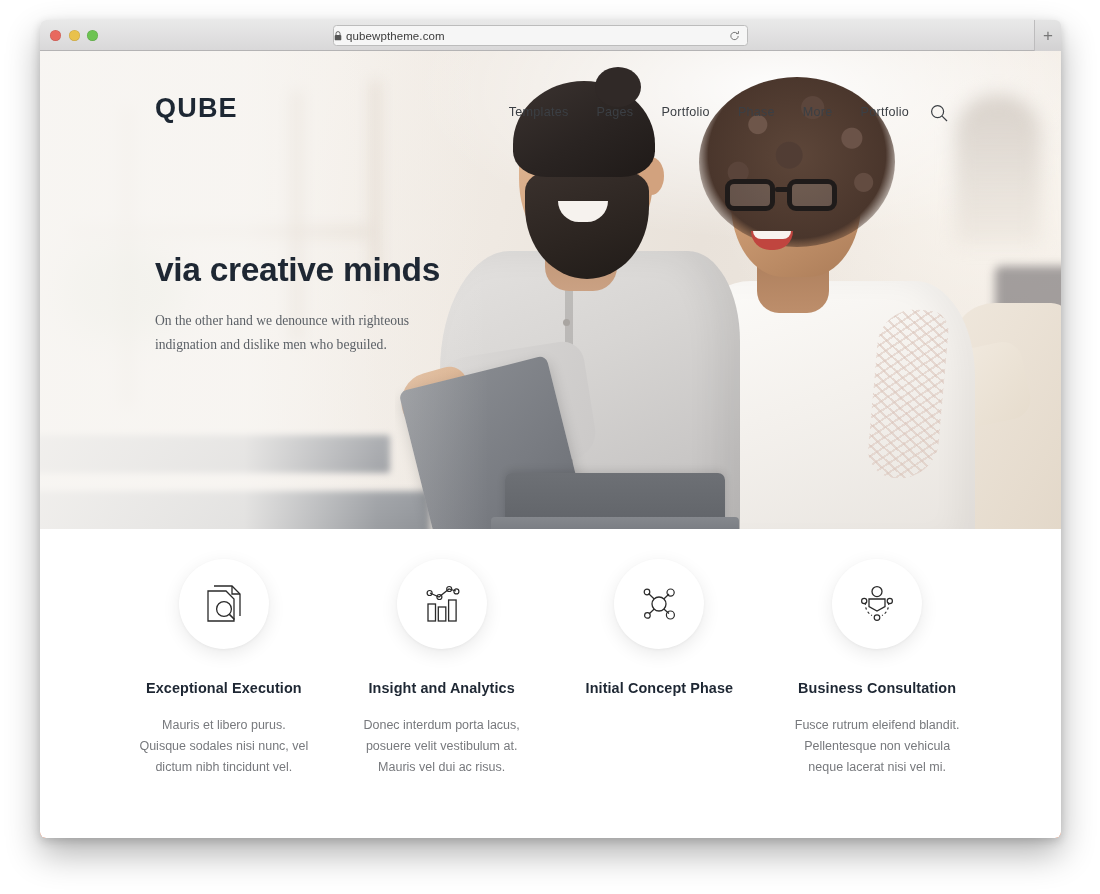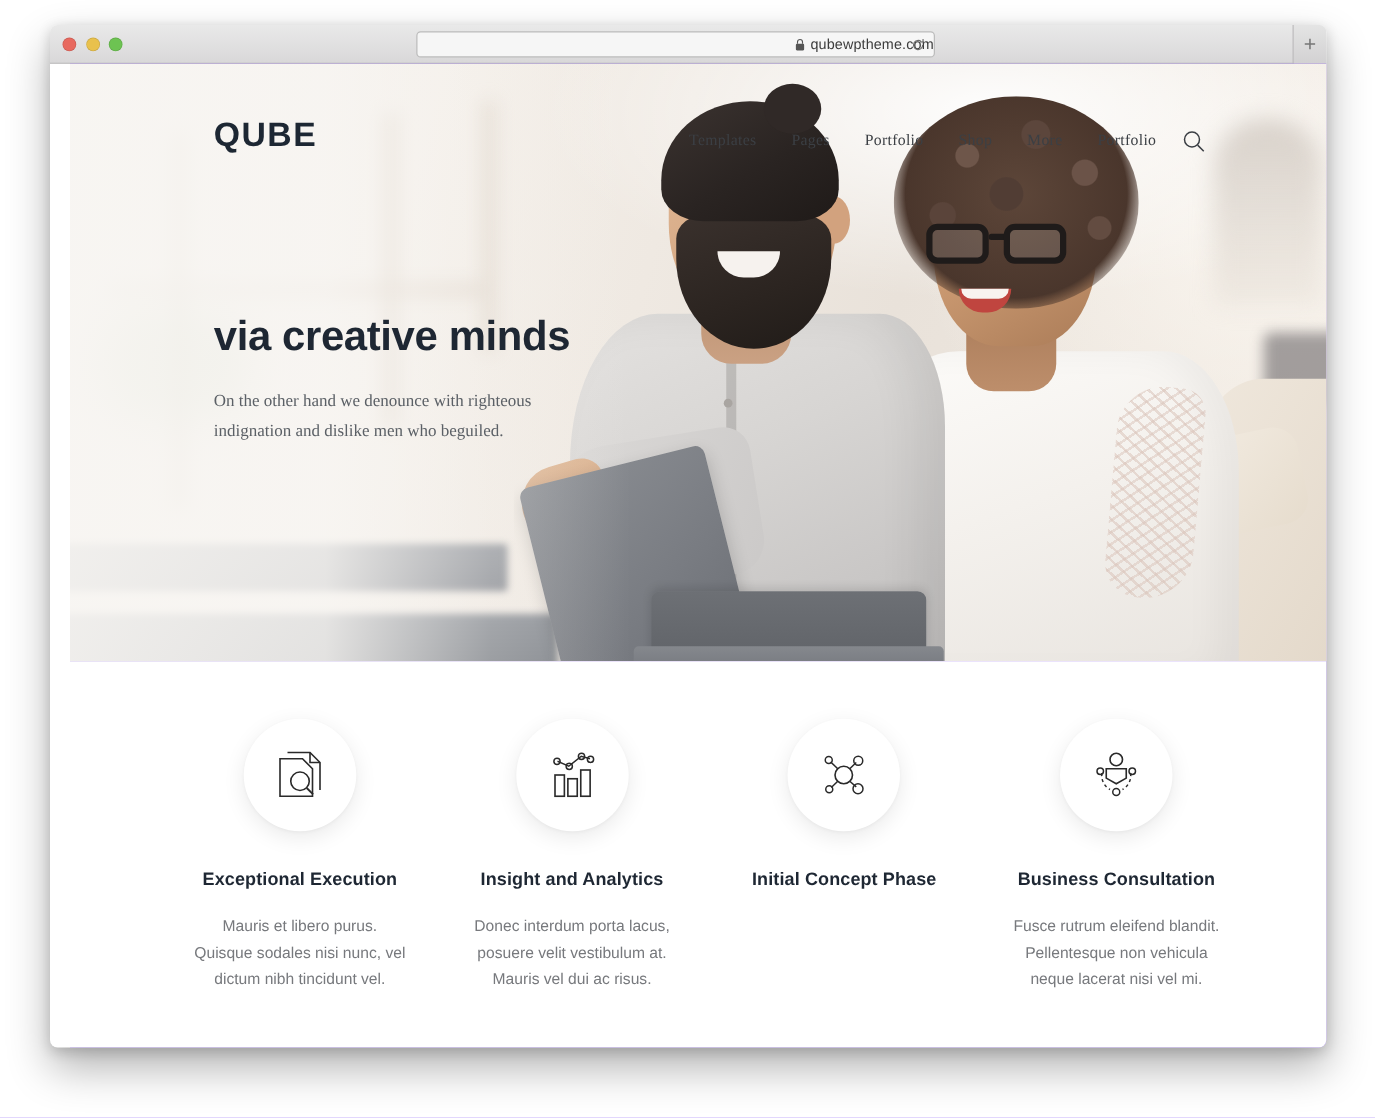--- a/index.html
+++ b/index.html
@@ -55,21 +55,21 @@
     position: absolute;
     left: 293px;
     top: 5px;
     width: 415px;
     height: 21px;
     background: #f6f6f6;
     border: 1px solid #bcbcbc;
     border-radius: 3.5px;
     display: flex;
     align-items: center;
-    justify-content: flex-end;
+    justify-content: flex-start;
   }
   #url-text-wrap {
     display: flex;
     align-items: center;
     gap: 4px;
     font-size: 11.5px;
     color: #3c3c3c;
     letter-spacing: 0.1px;
   }
   #lock-icon { display: block; }
@@ -96,23 +96,22 @@
     color: #777;
     font-weight: 300;
     line-height: 1;
   }
 
   
   #page-viewport {
     position: relative;
     width: 100%;
     height: 787px;
-    background: #8b5cf6;
+    background: #c2410c;
     overflow: hidden;
-    margin-left: 16px;
   }
 
   
   #hero {
     position: relative;
     width: 100%;
     height: 478px;
     overflow: hidden;
     background: #efebe6;
   }
@@ -458,21 +457,20 @@
     display: flex;
     gap: 28px;
     align-items: center;
   }
   .nav-link {
     font-size: 12.6px;
     color: #3b3f44;
     letter-spacing: 0.25px;
     white-space: nowrap;
     cursor: pointer;
-    font-family: Liberation Serif, serif;
   }
   #search-button {
     position: absolute;
     right: 112px;
     top: 52px;
     width: 20px; height: 20px;
     cursor: pointer;
   }
 
   
@@ -513,21 +511,21 @@
     font-family: "Liberation Sans", sans-serif;
   }
   #cta-chevron { display: block; }
 
   
   #features {
     position: relative;
     width: 100%;
     height: 309px;
     background: #ffffff;
-    padding-top: 46px;
+    padding-top: 30px;
   }
   #features-grid {
     display: flex;
     justify-content: center;
     gap: 0;
     padding: 0 75px;
   }
   .feature-col {
     width: 197px;
     margin: 0 24px;
@@ -655,21 +653,21 @@
 
       <div id="hero-scrim"></div>
 
       <header id="site-header">
         <div id="logo">QUBE</div>
 
         <nav id="main-nav">
           <span class="nav-link">Templates</span>
           <span class="nav-link">Pages</span>
           <span class="nav-link">Portfolio</span>
-          <span class="nav-link">Shop</span>
+          <span class="nav-link">Phase</span>
           <span class="nav-link">More</span>
           <span class="nav-link">Portfolio</span>
         </nav>
 
         <div id="search-button">
           <svg width="20" height="20" viewBox="0 0 20 20">
             <circle cx="8.6" cy="8.6" r="6" fill="none" stroke="#3b3f44" stroke-width="1.2"></circle>
             <line x1="13.1" y1="13.1" x2="18" y2="18" stroke="#3b3f44" stroke-width="1.2"></line>
           </svg>
         </div>

